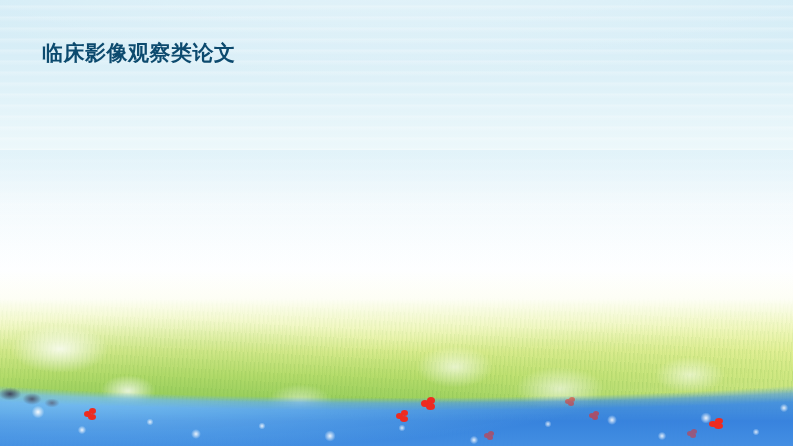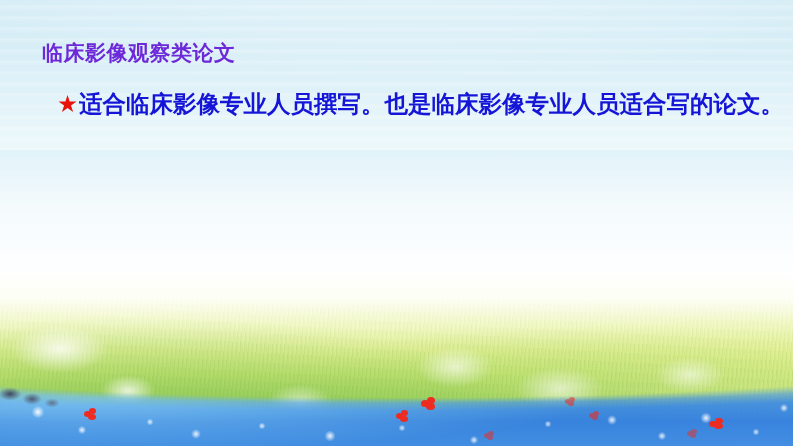--- a/index.html
+++ b/index.html
@@ -185,21 +185,21 @@
     height: 100%;
   }
 
   #slide-title {
     position: absolute;
     left: 42px;
     top: 41px;
     font-size: 21px;
     line-height: 1.15;
     font-weight: bold;
-    color: #6d28d9;
+    color: #0c4a6e;
     letter-spacing: 0.5px;
     white-space: nowrap;
   }
 
   #body-line {
     position: absolute;
     left: 57px;
     top: 90px;
     font-size: 23.5px;
     line-height: 1.2;
@@ -271,18 +271,15 @@
   <div class="flower" style="left:484px; bottom:6px; width:11px; height:9px; opacity:0.55;">
     <span style="left:0px;  top:2px; width:6px; height:5px;"></span>
     <span style="left:4px;  top:0px; width:6px; height:5px;"></span>
     <span style="left:3px;  top:4px; width:6px; height:5px;"></span>
   </div>
 
   <div id="content">
 
     <div id="slide-title">临床影像观察类论文</div>
 
-    <div id="body-line">
-      <span id="body-bullet">★</span><span>适合临床影像专业人员撰写。也是临床影像专业人员适合写的论文。</span>
-    </div>
 
   </div>
 </div>
 
 </body></html>

